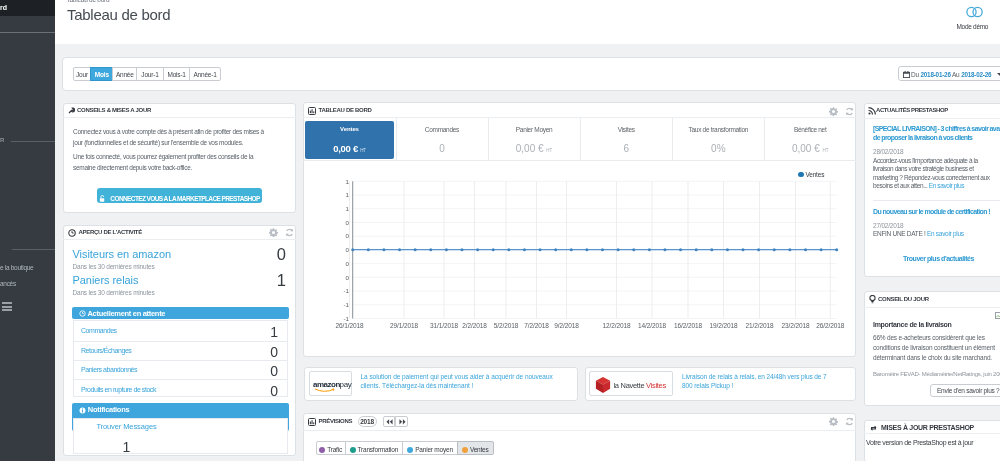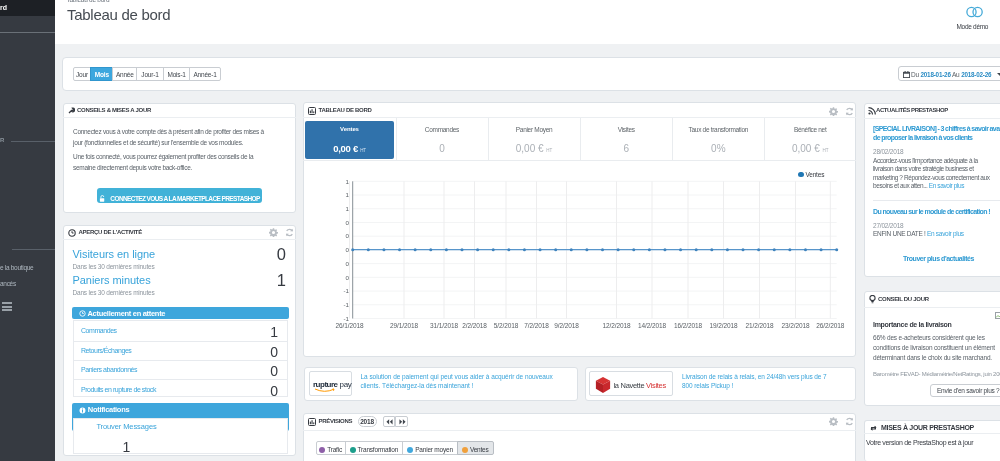--- a/index.html
+++ b/index.html
@@ -83,24 +83,24 @@
 <span class="ph" style="left:78.5px;top:229px">APERÇU DE L'ACTIVITÉ</span>
 <svg class="a" style="left:269px;top:228px" width="9" height="9" viewBox="0 0 16 16">
     <path fill="#b9bec4" d="M8 5.2A2.8 2.8 0 1 0 8 10.8 2.8 2.8 0 1 0 8 5.2zM6.8 0.5h2.4l.3 2 1.6.7 1.7-1.2 1.7 1.7-1.2 1.7.7 1.6 2 .3v2.4l-2 .3-.7 1.6 1.2 1.7-1.7 1.7-1.7-1.2-1.6.7-.3 2H6.8l-.3-2-1.6-.7-1.7 1.2-1.7-1.7 1.2-1.7-.7-1.6-2-.3V6.8l2-.3.7-1.6-1.2-1.7 1.7-1.7 1.7 1.2 1.6-.7z"></path>
   </svg>
 <svg class="a" style="left:284.5px;top:228px" width="9" height="9" viewBox="0 0 16 16">
     <path fill="none" stroke="#b9bec4" stroke-width="2.2" d="M13.5 5.5A6 6 0 0 0 3 5.2M2.5 10.5A6 6 0 0 0 13 10.8"></path>
     <path fill="#b9bec4" d="M13.8 1.2v4.6H9.2zM2.2 14.8v-4.6h4.6z"></path>
   </svg>
 <div class="a" style="left:63px;top:239px;width:232.5px;border-top:1px solid #ebeef1"></div>
 
-<span class="a blue" style="left:72.5px;top:248px;font-size:11px;letter-spacing:-0.05px">Visiteurs en ligne</span>
+<span class="a blue" style="left:72.5px;top:248px;font-size:11px;letter-spacing:-0.05px">Visiteurs en amazon</span>
 <span class="a num" style="left:266px;top:244.5px;font-size:16.5px;width:20px;text-align:right">0</span>
 <span class="a" style="left:72.5px;top:263px;font-size:6.5px;letter-spacing:-0.2px;color:#8d959d">Dans les 30 dernières minutes</span>
-<span class="a blue" style="left:72.5px;top:274px;font-size:11px;letter-spacing:-0.05px">Paniers minutes</span>
+<span class="a blue" style="left:72.5px;top:274px;font-size:11px;letter-spacing:-0.05px">Paniers relais</span>
 <span class="a num" style="left:266px;top:270.5px;font-size:16.5px;width:20px;text-align:right">1</span>
 <span class="a" style="left:72.5px;top:288.5px;font-size:6.5px;letter-spacing:-0.2px;color:#8d959d">Dans les 30 dernières minutes</span>
 
 <div class="bbar" style="left:72px;top:306.5px;width:217px;height:12px;padding:2px 0 0 7px">
   <svg style="display:inline-block;vertical-align:-1.5px" width="7" height="7" viewBox="0 0 8 8">
       <circle cx="4" cy="4" r="3.1" fill="none" stroke="#fff" stroke-width="1"></circle>
       <path d="M4 2.3 V4 H5.5" stroke="#fff" stroke-width="0.9" fill="none"></path>
     </svg>
   Actuellement en attente</div>
 <div class="a" style="left:72.5px;top:320px;width:215px;height:77px;border:1px solid #e7eaee;box-sizing:border-box;background:#fff"></div>
@@ -258,21 +258,21 @@
       <text x="385" y="167.5">16/2/2018</text>
       <text x="420.5" y="167.5">19/2/2018</text>
       <text x="456.5" y="167.5">21/2/2018</text>
       <text x="492.5" y="167.5">23/2/2018</text>
       <text x="527.3" y="167.5">26/2/2018</text>
     </g>
 </svg>
 
 <div class="panel" style="left:304px;top:367px;width:273.5px;height:34px"></div>
 <div class="a" style="left:308.5px;top:371.2px;width:43px;height:25px;border:1px solid #d8dde2;border-radius:2px;box-sizing:border-box;background:#fff">
-  <span class="a" style="left:3.5px;top:8px;font-size:8px;font-weight:bold;color:#232f3e;letter-spacing:-0.5px">rupture</span>
+  <span class="a" style="left:3.5px;top:8px;font-size:8px;font-weight:bold;color:#232f3e;letter-spacing:-0.5px">amazon</span>
     <span class="a" style="left:30px;top:8px;font-size:8px;color:#232f3e;letter-spacing:-0.3px">pay</span>
   <svg class="a" style="left:4px;top:16px" width="23" height="5" viewBox="0 0 23 5">
       <path d="M1 1 Q10.5 5.5 20 1.2 M20 1.2 L18.7 0.9 M20 1.2 L19.5 2.8" fill="none" stroke="#f90" stroke-width="1"></path>
     </svg>
 </div>
 <div class="a body6" style="left:360.5px;top:373px;line-height:8.8px;letter-spacing:-0.05px;color:#38a3da">La solution de paiement qui peut vous aider à acquérir de nouveaux<br>clients. Téléchargez-la dès maintenant !</div>
 <div class="panel" style="left:584.5px;top:367px;width:271.5px;height:34px"></div>
 <div class="a" style="left:588.5px;top:371.2px;width:84px;height:25px;border:1px solid #d8dde2;border-radius:2px;box-sizing:border-box;background:#fff">
   <svg class="a" style="left:4px;top:3.5px" width="18" height="18" viewBox="0 0 19 19">
     <path d="M9.5 1 L17 5 L9.5 9 L2 5 Z" fill="#d63333"></path>

